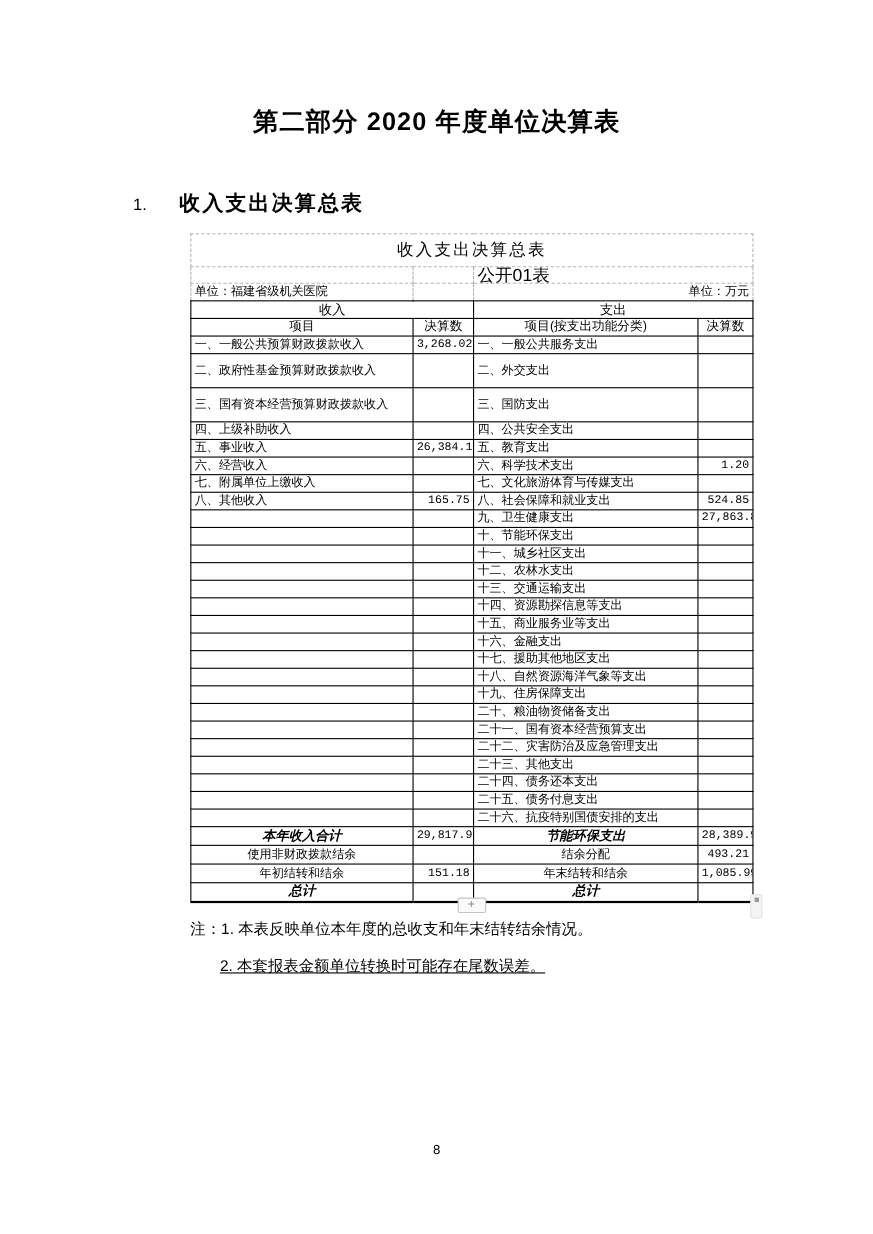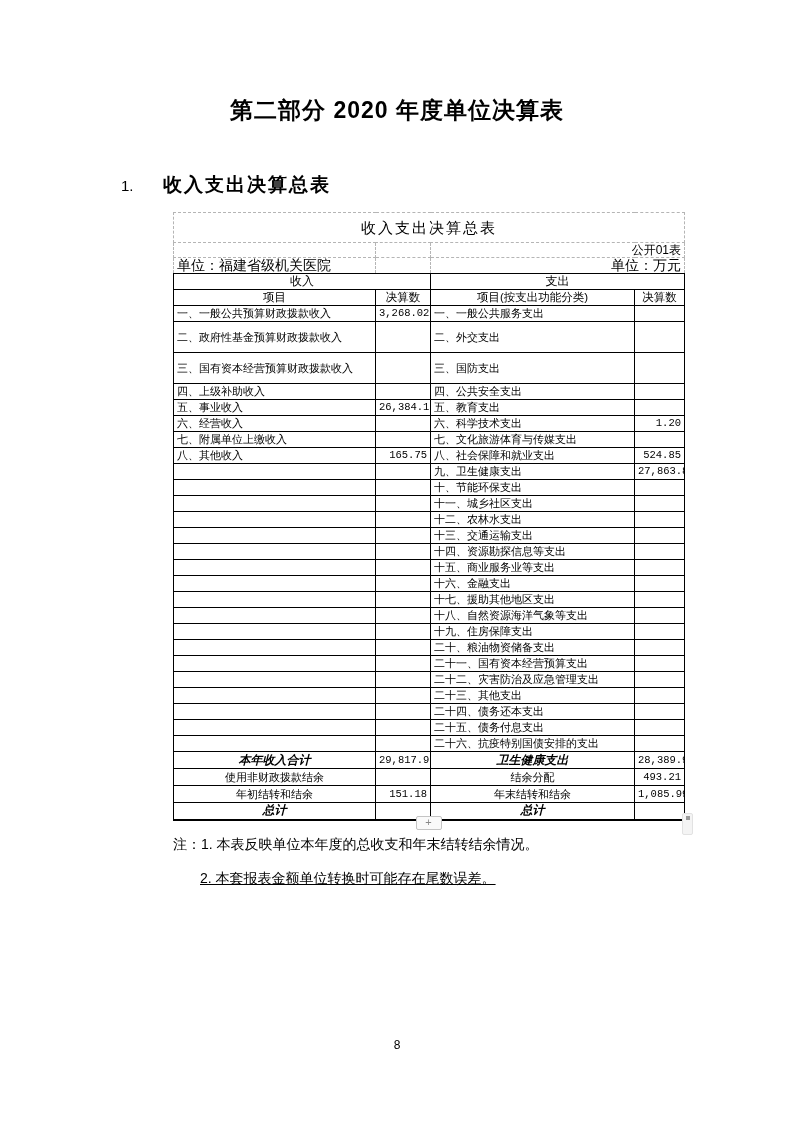--- a/index.html
+++ b/index.html
@@ -42,22 +42,22 @@
     overflow:hidden;
     line-height:13px;
     vertical-align:middle;
   }
   
   tbody.meta td { border:1px dashed #b5b5b5; }
   tr.t-title td {
     font-size:15px; text-align:center; height:29px;
     letter-spacing:2px; font-weight:500;
   }
-  tr.t-code td { height:14px; text-align:right; font-size:12px; }
-  tr.t-unit td { height:15px; font-size:14px; }
+  tr.t-code td { height:14px; font-size:16px; }
+  tr.t-unit td { height:15px; font-size:11px; }
   tr.t-unit td.right { text-align:right; }
 
   
   tbody.solid td, tbody.rows td, tbody.summary td { border:1px solid #000; }
   tr.grp td {
     border-top:1.5px solid #000; border-bottom:1.5px solid #000;
     text-align:center; height:15px; font-size:12px;
   }
   tr.sub td { text-align:center; height:15px; font-size:11.5px; }
 
@@ -316,21 +316,21 @@
     <td class="item"></td>
     <td class="amt"></td>
     <td class="item">二十六、抗疫特别国债安排的支出</td>
     <td class="amt"></td>
   </tr>
       </tbody>
     <tbody class="summary">
         <tr class="bold">
     <td class="s-item">本年收入合计</td>
     <td class="amt">29,817.91</td>
-    <td class="s-item">卫生健康支出</td>
+    <td class="s-item">节能环保支出</td>
     <td class="amt">28,389.90</td>
   </tr>
         <tr>
     <td class="s-item">使用非财政拨款结余</td>
     <td class="amt"></td>
     <td class="s-item">结余分配</td>
     <td class="amt">493.21</td>
   </tr>
         <tr>
     <td class="s-item">年初结转和结余</td>

